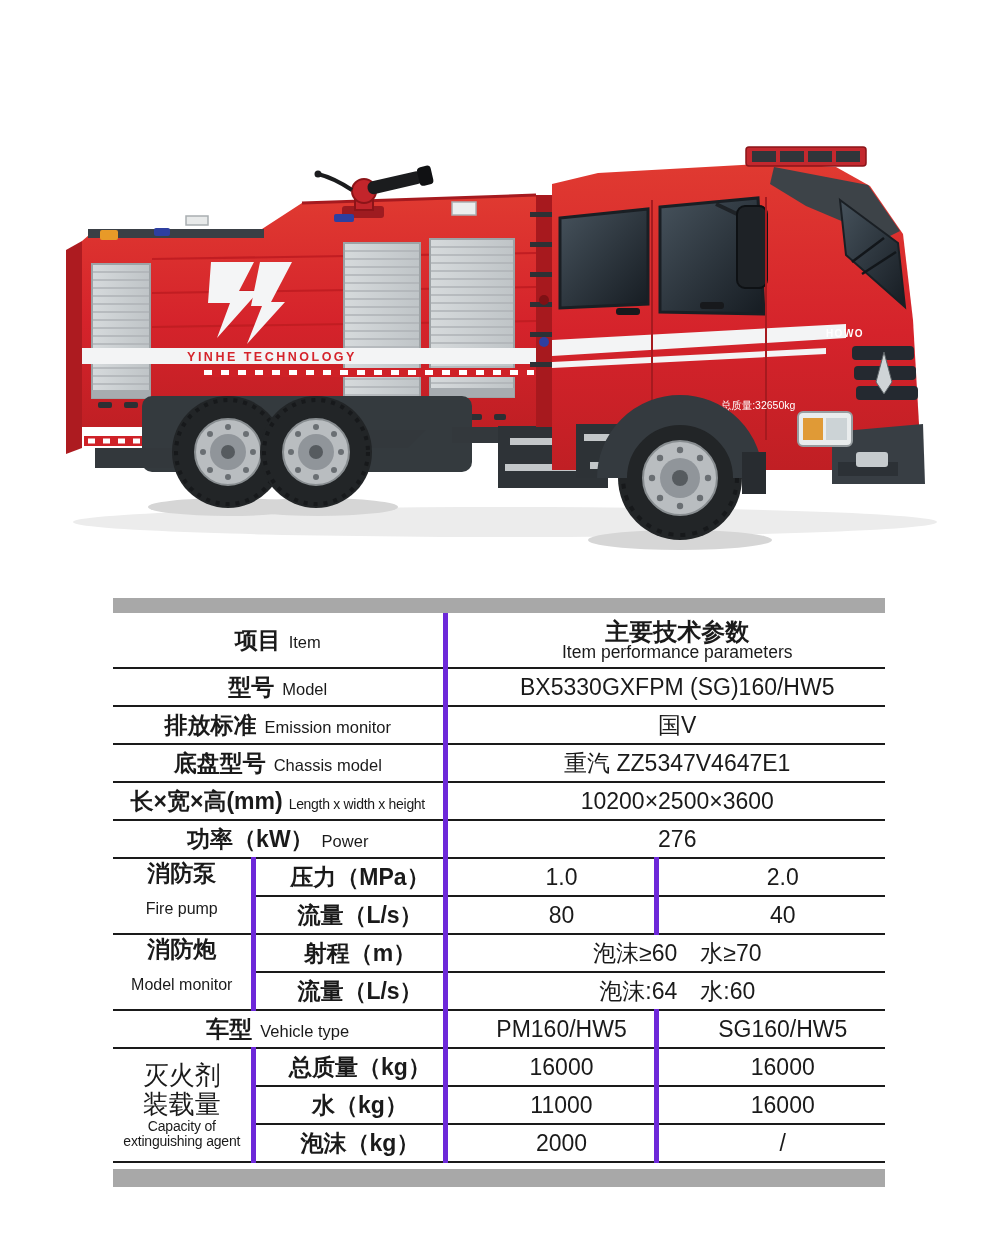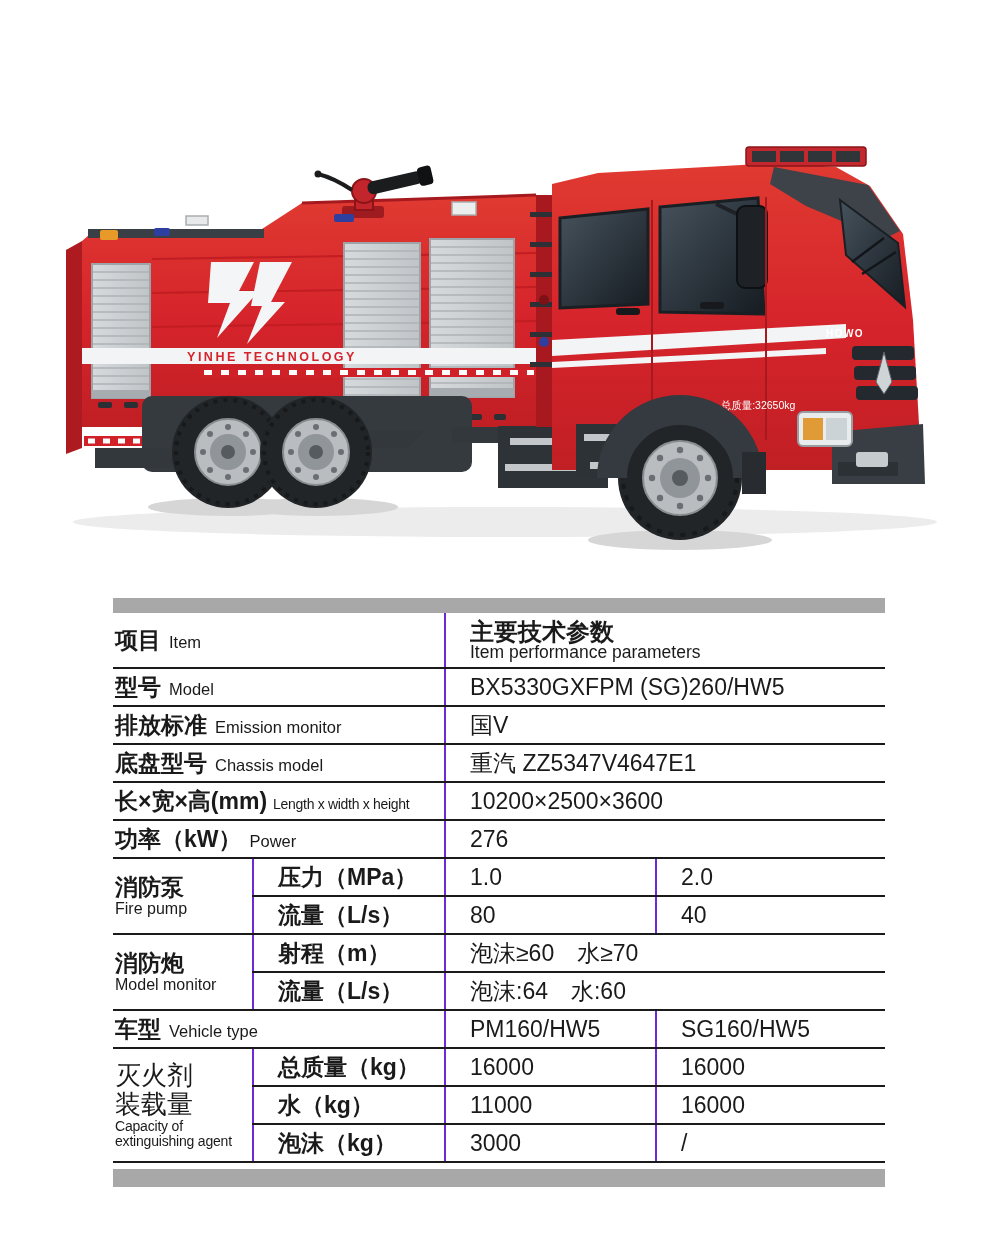--- a/index.html
+++ b/index.html
@@ -6,31 +6,31 @@
   body { width:998px; height:1233px; font-family:"Liberation Sans", sans-serif; color:#1a1a1a; }
   .page { position:relative; width:998px; height:1233px; overflow:hidden; background:#fff; }
 
   .truck-area { position:absolute; left:0; top:0; width:998px; height:596px; }
 
   .spec { position:absolute; left:113px; top:598px; width:772px; }
   .bar { height:15px; background:#a8a8a8; }
   .bar.bottom { margin-top:6px; height:18px; }
 
   table.spec-table { border-collapse:collapse; table-layout:fixed; width:772px; margin:0; }
-  td { border-bottom:2px solid #1a1a1a; text-align:left; vertical-align:middle;
+  td { border-bottom:2px solid #1a1a1a; text-align:center; vertical-align:middle;
        padding:0 2px; height:36px; font-size:23px; line-height:1.08; overflow:hidden; }
   tr.hdr td { height:54px; }
-  .vl { border-left:2px solid #6d28d9;padding-left:24px; }
+  .vl { border-left:5px solid #6d28d9;padding-left:24px; }
   .cn { font-size:23px; font-weight:600; }
   .en { font-size:16.5px; font-weight:400; margin-left:8px; }
   .en-sm { font-size:14px; font-weight:400; margin-left:6px; letter-spacing:-0.3px; }
   .hcn { font-size:24px; font-weight:600; line-height:1.05; }
   .hen { font-size:17.5px; font-weight:400; line-height:1.0; }
-  .stack .cn { display:block; line-height:1.1; }
-  .stack .en { display:block; margin:0; font-size:16px; line-height:1.0; }
+  .stack .cn { display:block; line-height:1.1;font-family:Liberation Mono, monospace; }
+  .stack .en { display:block; margin:12px; font-size:16px; line-height:1.0; }
   .cap-line { display:block; font-size:26px; font-weight:400; line-height:1.12; }
   .cap-en { display:block; font-size:14px; font-weight:400; line-height:1.1; letter-spacing:-0.2px; }
   .val { font-size:23px; }
 </style>
 </head>
 <body>
 
 <div class="page">
 
   <div class="truck-area">
@@ -282,21 +282,21 @@
         <td colspan="2" class="vl">
           <div class="hcn">主要技术参数</div>
           <div class="hen">Item performance parameters</div>
         </td>
       </tr>
 
       <tr>
         <td colspan="2">
           <span class="cn">型号</span><span class="en">Model</span>
         </td>
-        <td colspan="2" class="vl val">BX5330GXFPM (SG)260/HW5</td>
+        <td colspan="2" class="vl val">BX5330GXFPM (SG)160/HW5</td>
       </tr>
 
       <tr>
         <td colspan="2">
           <span class="cn">排放标准</span><span class="en">Emission monitor</span>
         </td>
         <td colspan="2" class="vl val">国V</td>
       </tr>
 
       <tr>
@@ -367,21 +367,21 @@
         <td class="vl val">16000</td>
         <td class="vl val">16000</td>
       </tr>
       <tr>
         <td class="vl cn">水（kg）</td>
         <td class="vl val">11000</td>
         <td class="vl val">16000</td>
       </tr>
       <tr>
         <td class="vl cn">泡沫（kg）</td>
-        <td class="vl val">3000</td>
+        <td class="vl val">2000</td>
         <td class="vl val">/</td>
       </tr>
     </tbody>
       </table>
 
     <div class="bar bottom"></div>
   </div>
 </div>
 
 </body></html>

